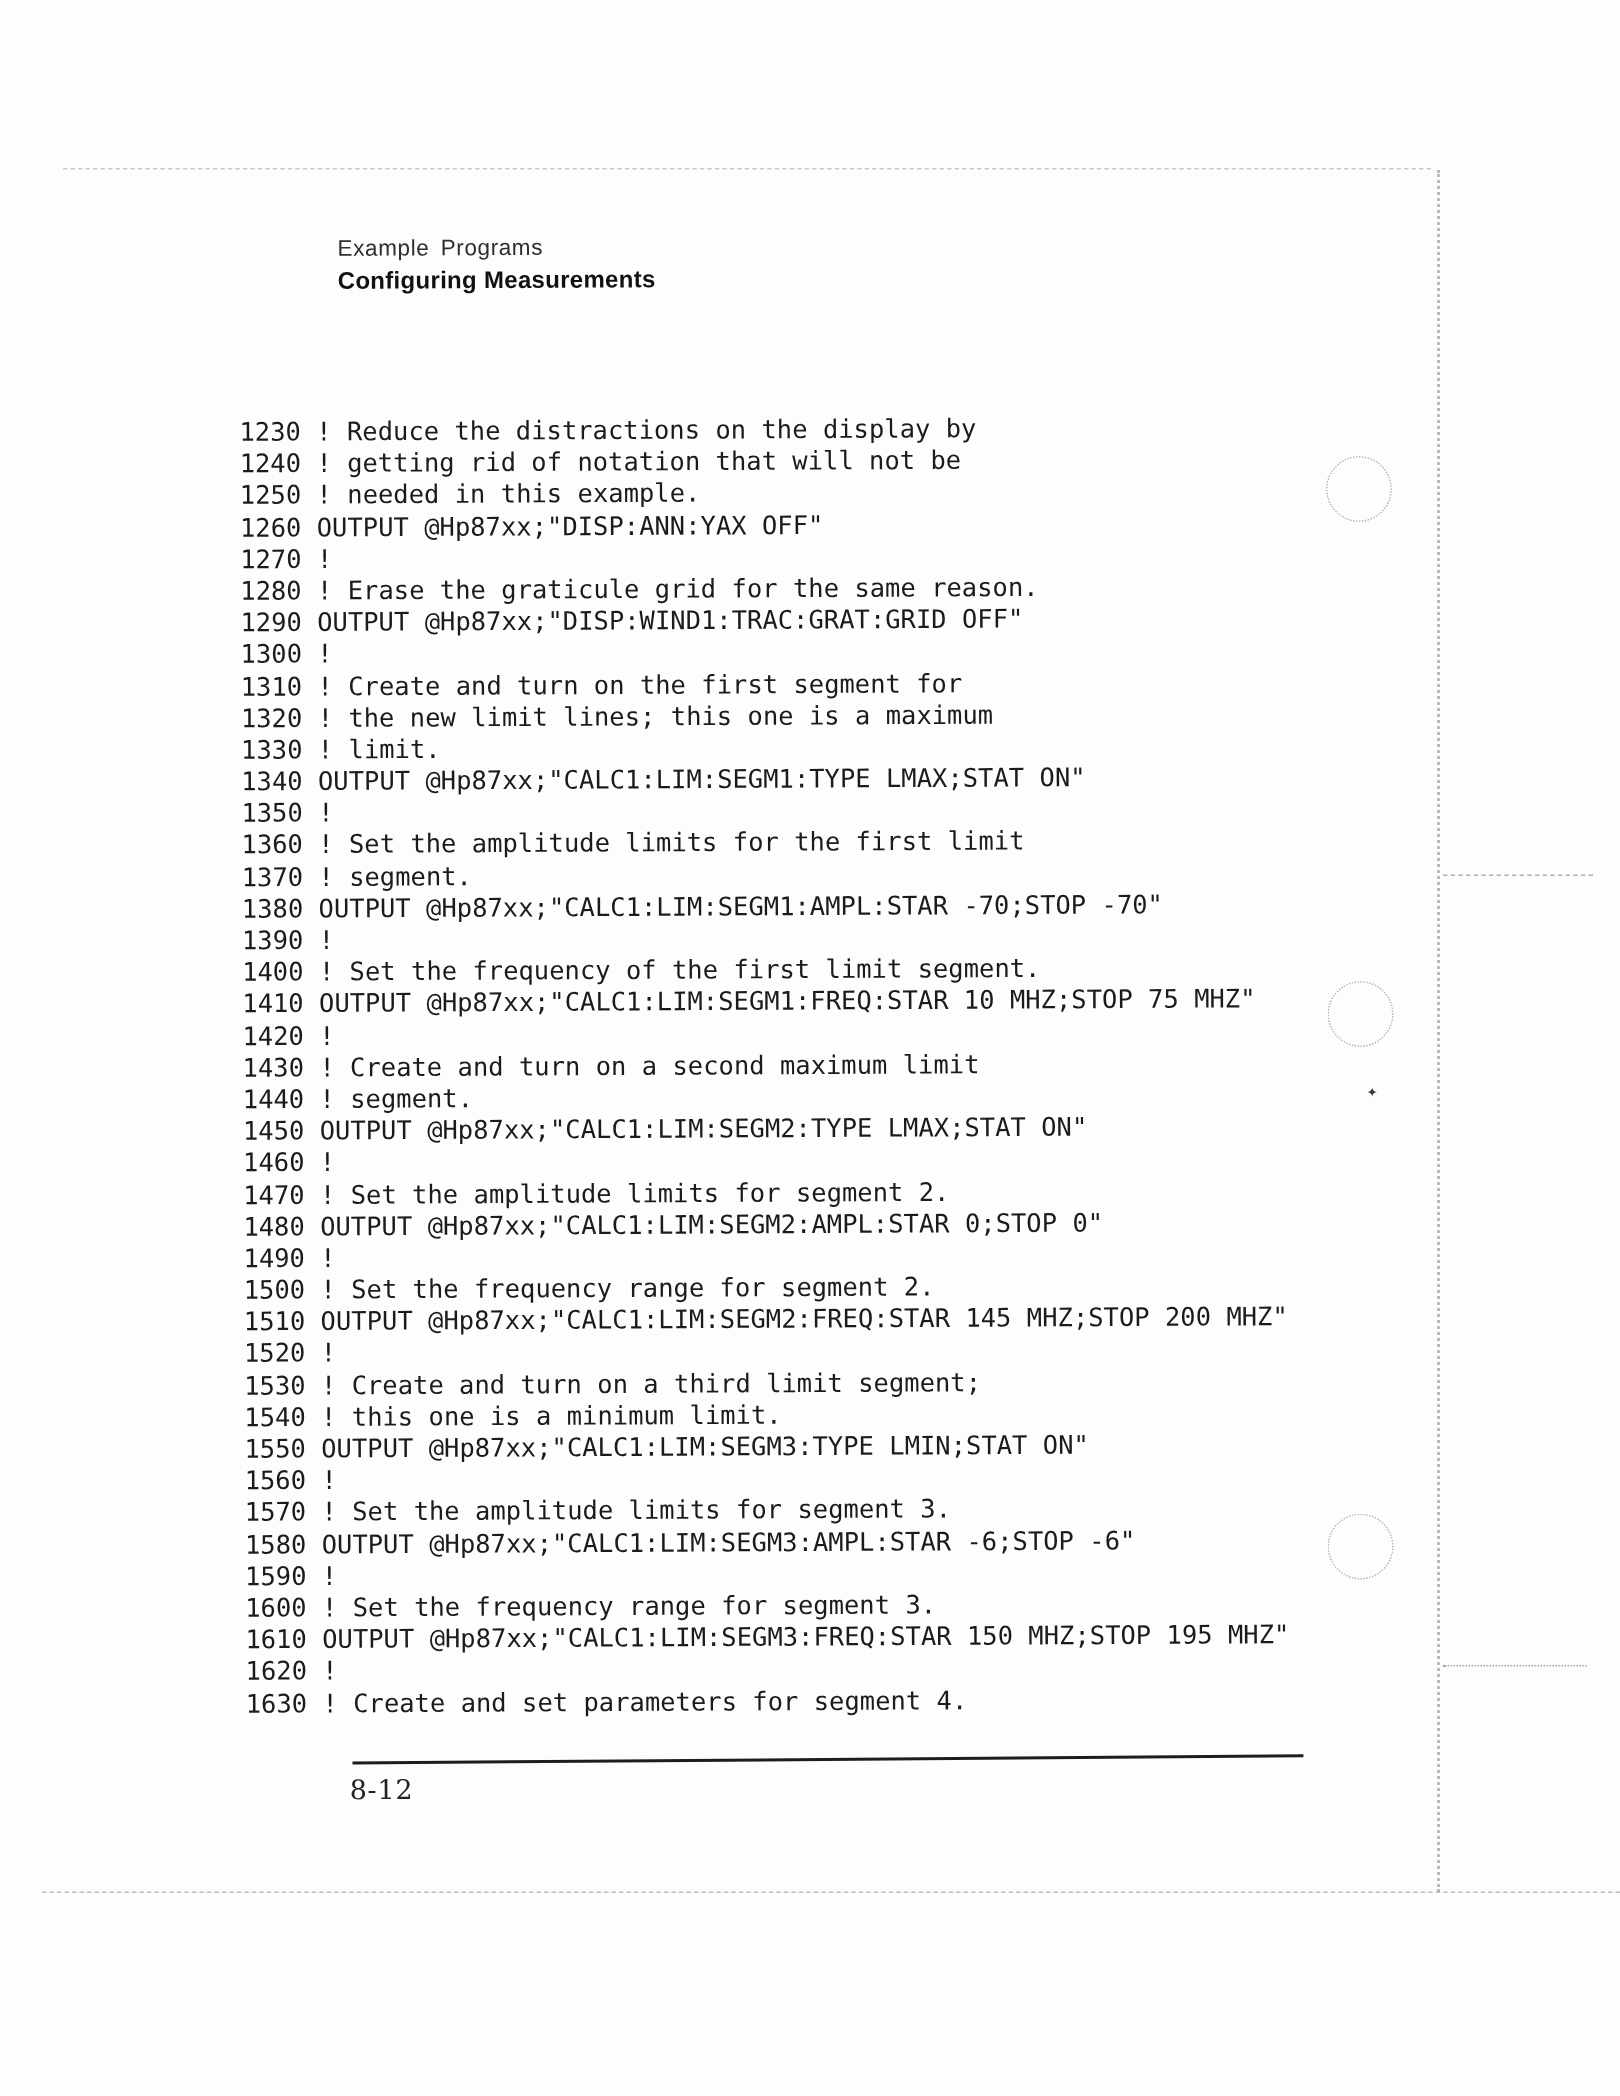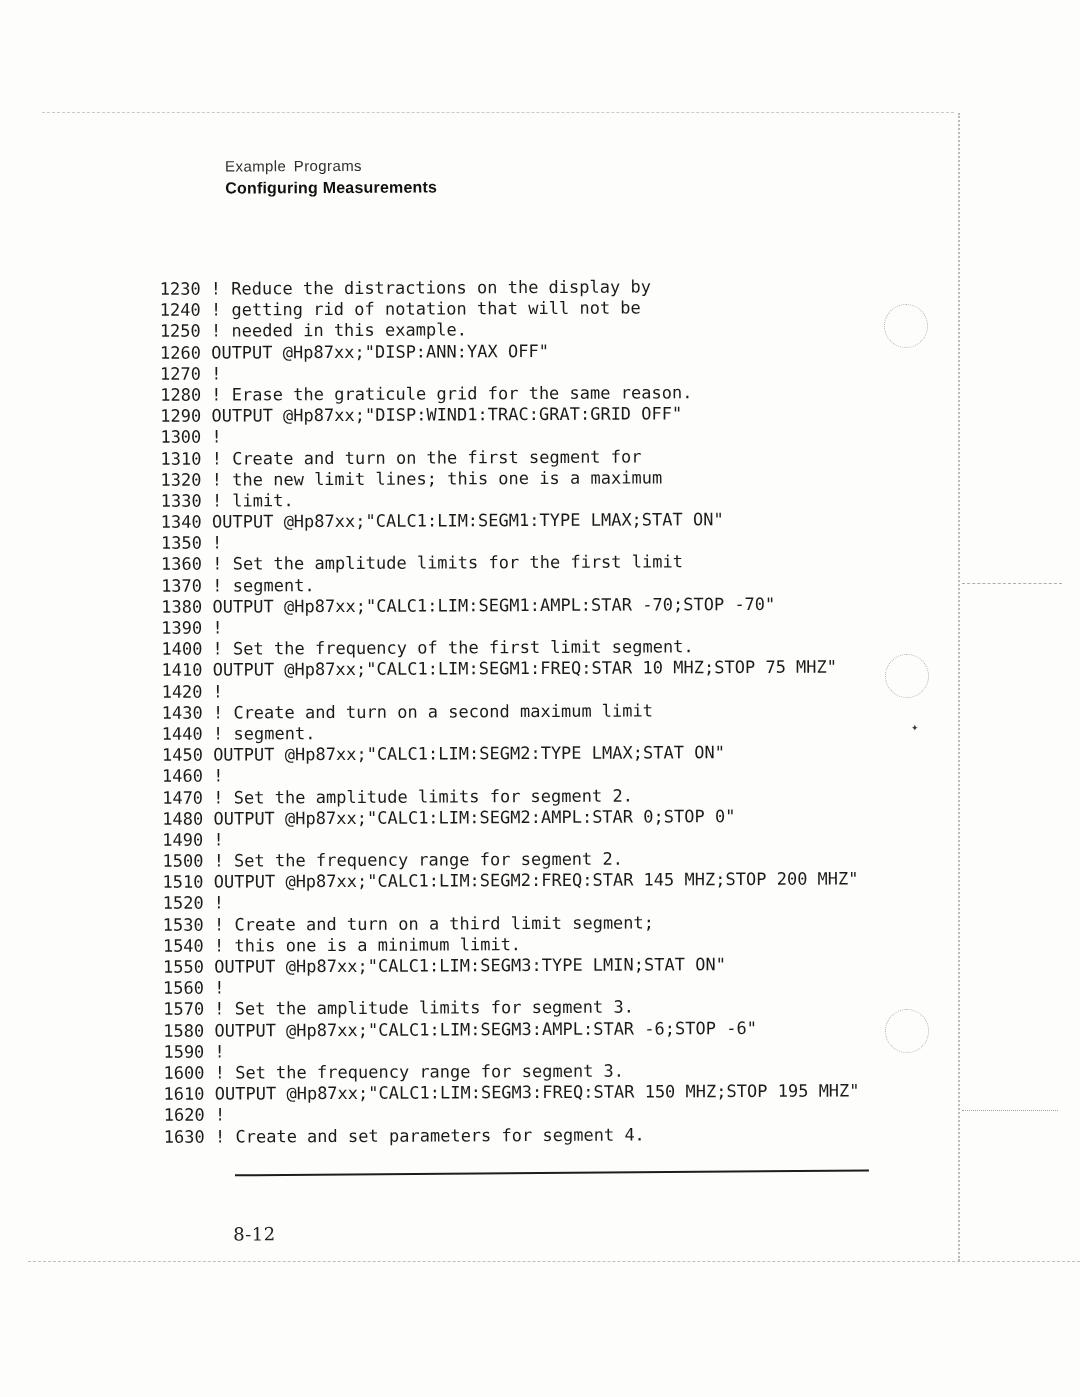--- a/index.html
+++ b/index.html
@@ -73,21 +73,21 @@
   }
   .code-line{height:21.2px;}
 
   
   .footer-rule{
     position:absolute;left:233px;top:1172px;width:634px;height:2px;
     background:#1d1d1d;
     transform:rotate(-0.15deg);
   }
   .page-number{
-    position:absolute;left:231px;top:1222px;
+    position:absolute;left:231px;top:1182px;
     font-family:"DejaVu Serif","Liberation Serif",serif;
     font-size:18px;color:#222;letter-spacing:0.5px;
   }
 </style>
 </head>
 <body>
 
 <div class="page">
 
   <div class="edge-dots-top"></div>

